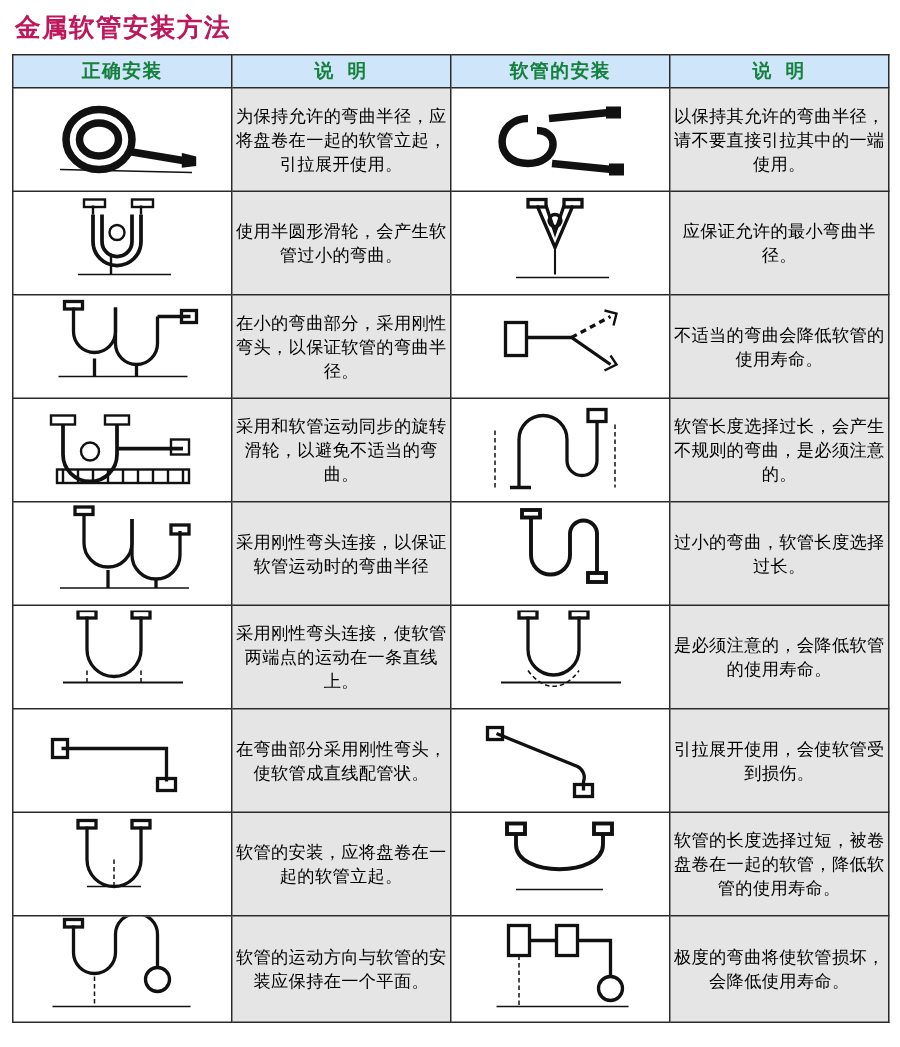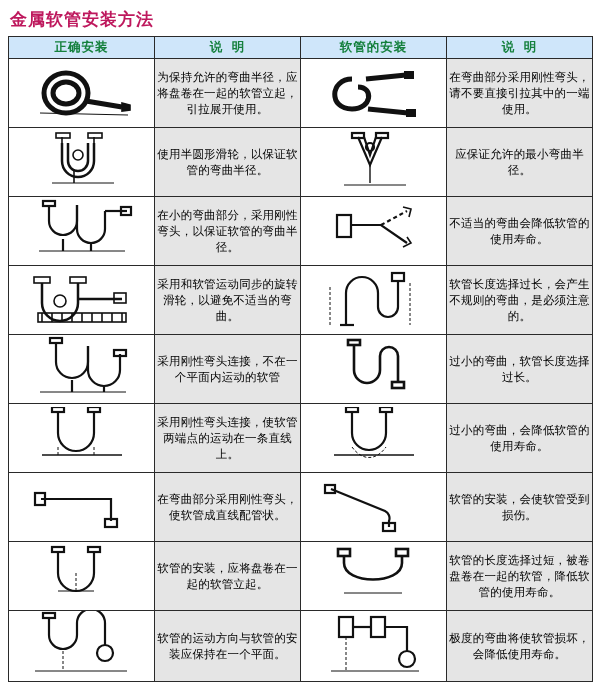--- a/index.html
+++ b/index.html
@@ -118,41 +118,41 @@
                 <path d="M52 16 L92 12"></path>
                 <path d="M54 46 L94 50"></path>
               </g>
               <g fill="#111">
                 <rect x="90" y="8" width="10" height="8"></rect>
                 <rect x="92" y="46" width="10" height="8"></rect>
               </g>
             </svg>
           </span>
         </td>
-        <td class="txtcell">在弯曲部分采用刚性弯头，请不要直接引拉其中的一端使用。</td>
+        <td class="txtcell">以保持其允许的弯曲半径，请不要直接引拉其中的一端使用。</td>
       </tr>
 
       <tr>
         <td class="imgcell">
           <span class="svgwrap">
             <svg width="120" height="62" viewBox="0 0 120 62">
               <g fill="none" stroke="#111" stroke-width="1.6">
                 <path d="M40 12 L40 30 A16 16 0 0 0 72 30 L72 12" stroke-width="2.5"></path>
                 <path d="M46 12 L46 30 A10 10 0 0 0 66 30 L66 12" stroke-width="2.5"></path>
                 <circle cx="56" cy="24" r="5"></circle>
                 <path d="M40 12 L40 6 M72 12 L72 6"></path>
                 <rect x="34" y="2" width="14" height="5"></rect>
                 <rect x="66" y="2" width="14" height="5"></rect>
                 <path d="M30 52 L92 52" stroke-width="1"></path>
                 <path d="M52 38 L52 52"></path>
               </g>
             </svg>
           </span>
         </td>
-        <td class="txtcell">使用半圆形滑轮，以保证软管的弯曲半径。</td>
+        <td class="txtcell">使用半圆形滑轮，会产生软管过小的弯曲。</td>
         <td class="imgcell">
           <span class="svgwrap">
             <svg width="120" height="62" viewBox="0 0 120 62">
               <g fill="none" stroke="#111" stroke-width="2.2">
                 <path d="M44 6 L56 34 L68 6"></path>
                 <path d="M50 6 L56 24 L62 6"></path>
                 <circle cx="56" cy="16" r="4"></circle>
                 <rect x="38" y="2" width="12" height="5"></rect>
                 <rect x="62" y="2" width="12" height="5"></rect>
                 <path d="M56 34 L56 52" stroke-width="1.4"></path>
@@ -239,21 +239,21 @@
                 <path d="M34 6 L34 26 A16 16 0 0 0 66 26 L66 10"></path>
                 <path d="M66 10 L66 34 A16 16 0 0 0 98 34 L98 18"></path>
                 <rect x="28" y="2" width="12" height="5"></rect>
                 <rect x="92" y="14" width="12" height="6"></rect>
                 <path d="M18 56 L104 56" stroke-width="1"></path>
                 <path d="M50 44 L50 56 M82 50 L82 56"></path>
               </g>
             </svg>
           </span>
         </td>
-        <td class="txtcell">采用刚性弯头连接，不在一个平面内运动的软管</td>
+        <td class="txtcell">采用刚性弯头连接，以保证软管运动时的弯曲半径</td>
         <td class="imgcell">
           <span class="svgwrap">
             <svg width="120" height="66" viewBox="0 0 120 66">
               <g fill="none" stroke="#111" stroke-width="2.6">
                 <path d="M40 8 L40 34 A13 13 0 0 0 66 34 L66 20 A9 9 0 0 1 84 20 L84 46"></path>
                 <rect x="34" y="4" width="12" height="5"></rect>
                 <rect x="78" y="46" width="12" height="6"></rect>
               </g>
             </svg>
           </span>
@@ -282,21 +282,21 @@
               <g fill="none" stroke="#111" stroke-width="2.2">
                 <path d="M38 4 L38 26 A17 17 0 0 0 72 26 L72 4"></path>
                 <rect x="32" y="0" width="12" height="5"></rect>
                 <rect x="66" y="0" width="12" height="5"></rect>
                 <path d="M20 48 L100 48" stroke-width="1.4"></path>
                 <path d="M38 40 C48 54 62 54 72 40" stroke-width="1" stroke-dasharray="3 2"></path>
               </g>
             </svg>
           </span>
         </td>
-        <td class="txtcell">过小的弯曲，会降低软管的使用寿命。</td>
+        <td class="txtcell">是必须注意的，会降低软管的使用寿命。</td>
       </tr>
 
       <tr>
         <td class="imgcell">
           <span class="svgwrap">
             <svg width="126" height="52" viewBox="0 0 126 52">
               <g fill="none" stroke="#111" stroke-width="2.2">
                 <path d="M22 18 L92 18 L92 40"></path>
                 <rect x="16" y="12" width="10" height="12"></rect>
                 <rect x="86" y="38" width="12" height="8"></rect>
@@ -310,21 +310,21 @@
           <span class="svgwrap">
             <svg width="126" height="52" viewBox="0 0 126 52">
               <g fill="none" stroke="#111" stroke-width="2.2">
                 <path d="M20 8 L74 30 A8 8 0 0 1 78 40 L78 46"></path>
                 <rect x="14" y="4" width="10" height="8"></rect>
                 <rect x="72" y="42" width="12" height="8"></rect>
               </g>
             </svg>
           </span>
         </td>
-        <td class="txtcell">软管的安装，会使软管受到损伤。</td>
+        <td class="txtcell">引拉展开使用，会使软管受到损伤。</td>
       </tr>
 
       <tr>
         <td class="imgcell">
           <span class="svgwrap">
             <svg width="120" height="62" viewBox="0 0 120 62">
               <g fill="none" stroke="#111" stroke-width="2.2">
                 <path d="M36 6 L36 28 A18 18 0 0 0 72 28 L72 6"></path>
                 <rect x="30" y="2" width="12" height="5"></rect>
                 <rect x="66" y="2" width="12" height="5"></rect>

